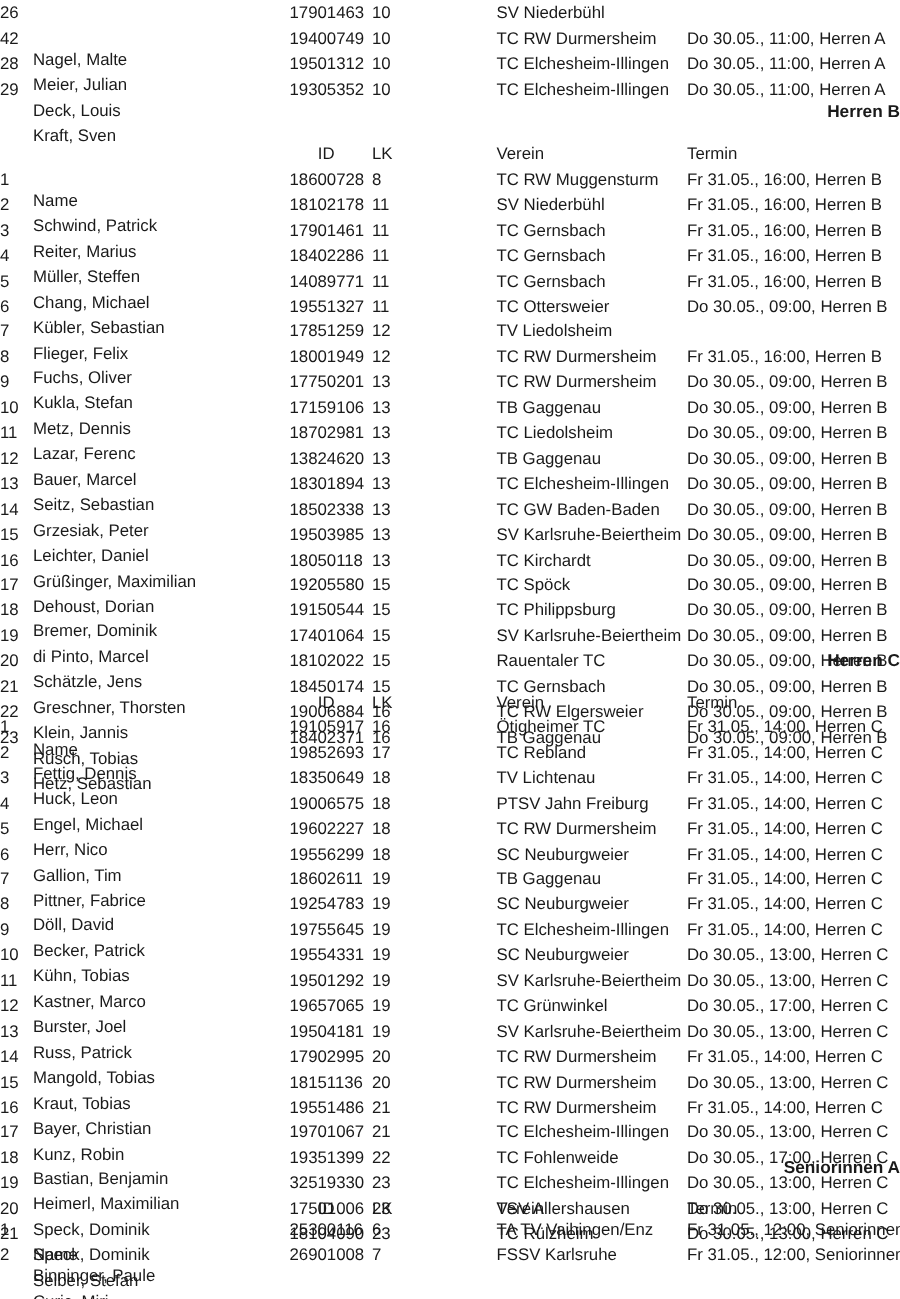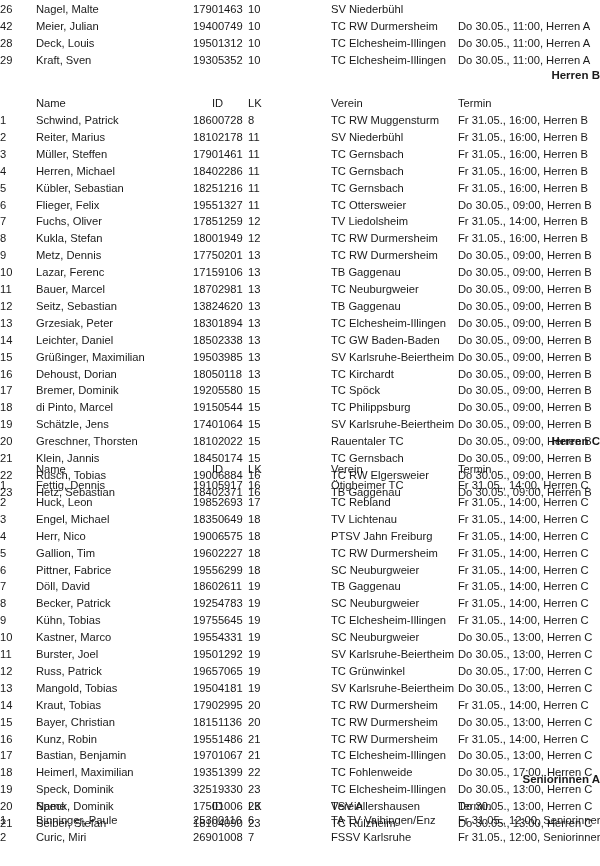--- a/index.html
+++ b/index.html
@@ -3,21 +3,21 @@
 <meta charset="utf-8">
 <style>
   html, body { margin: 0; padding: 0; background: #ffffff; }
   body {
     width: 600px; height: 866px; overflow: hidden; position: relative;
     font-family: "Liberation Sans", sans-serif; font-size: 11.2px; color: #1a1a1a;
   }
   .row { position: absolute; left: 0; width: 600px; height: 16px; line-height: 16px; white-space: nowrap; }
   .row span { position: absolute; top: 0; }
   .c-no { left: 0; width: 25px; text-align: left; }
-  .c-name { left: 36px; }
+  .c-name { left: 22px; margin-top: 31px; }
   .c-id { left: 193px; width: 47px; text-align: right; }
   .c-lk { left: 248px; }
   .c-ver { left: 285px; margin-left: 46px; }
   .c-term { left: 458px; }
   .hdr .c-id { text-align: center; left: 205px; width: 25px; }
   .section-title { position: absolute; left: 0; width: 600px; text-align: right; font-weight: bold; font-size: 11.5px; line-height: 16px; height: 16px; }
 </style>
 </head>
 <body>
 
@@ -80,49 +80,48 @@
     <div class="row" style="top: 145.8px;">
       <span class="c-no">3</span>
       <span class="c-name">Müller, Steffen</span>
       <span class="c-id">17901461</span>
       <span class="c-lk">11</span>
       <span class="c-ver">TC Gernsbach</span>
       <span class="c-term">Fr 31.05., 16:00, Herren B</span>
     </div>
     <div class="row" style="top: 162.7px;">
       <span class="c-no">4</span>
-      <span class="c-name">Herren, Michael</span>
+      <span class="c-name">Chang, Michael</span>
       <span class="c-id">18402286</span>
       <span class="c-lk">11</span>
       <span class="c-ver">TC Gernsbach</span>
       <span class="c-term">Fr 31.05., 16:00, Herren B</span>
     </div>
     <div class="row" style="top: 179.6px;">
       <span class="c-no">5</span>
       <span class="c-name">Kübler, Sebastian</span>
-      <span class="c-id">18251216</span>
+      <span class="c-id">14089771</span>
       <span class="c-lk">11</span>
       <span class="c-ver">TC Gernsbach</span>
       <span class="c-term">Fr 31.05., 16:00, Herren B</span>
     </div>
     <div class="row" style="top: 196.5px;">
       <span class="c-no">6</span>
       <span class="c-name">Flieger, Felix</span>
       <span class="c-id">19551327</span>
       <span class="c-lk">11</span>
       <span class="c-ver">TC Ottersweier</span>
       <span class="c-term">Do 30.05., 09:00, Herren B</span>
     </div>
     <div class="row" style="top: 213.4px;">
       <span class="c-no">7</span>
       <span class="c-name">Fuchs, Oliver</span>
       <span class="c-id">17851259</span>
       <span class="c-lk">12</span>
       <span class="c-ver">TV Liedolsheim</span>
-      <span class="c-term">Fr 31.05., 14:00, Herren B</span>
     </div>
     <div class="row" style="top: 230.3px;">
       <span class="c-no">8</span>
       <span class="c-name">Kukla, Stefan</span>
       <span class="c-id">18001949</span>
       <span class="c-lk">12</span>
       <span class="c-ver">TC RW Durmersheim</span>
       <span class="c-term">Fr 31.05., 16:00, Herren B</span>
     </div>
     <div class="row" style="top: 247.2px;">
@@ -139,21 +138,21 @@
       <span class="c-id">17159106</span>
       <span class="c-lk">13</span>
       <span class="c-ver">TB Gaggenau</span>
       <span class="c-term">Do 30.05., 09:00, Herren B</span>
     </div>
     <div class="row" style="top: 281px;">
       <span class="c-no">11</span>
       <span class="c-name">Bauer, Marcel</span>
       <span class="c-id">18702981</span>
       <span class="c-lk">13</span>
-      <span class="c-ver">TC Neuburgweier</span>
+      <span class="c-ver">TC Liedolsheim</span>
       <span class="c-term">Do 30.05., 09:00, Herren B</span>
     </div>
     <div class="row" style="top: 297.9px;">
       <span class="c-no">12</span>
       <span class="c-name">Seitz, Sebastian</span>
       <span class="c-id">13824620</span>
       <span class="c-lk">13</span>
       <span class="c-ver">TB Gaggenau</span>
       <span class="c-term">Do 30.05., 09:00, Herren B</span>
     </div>

